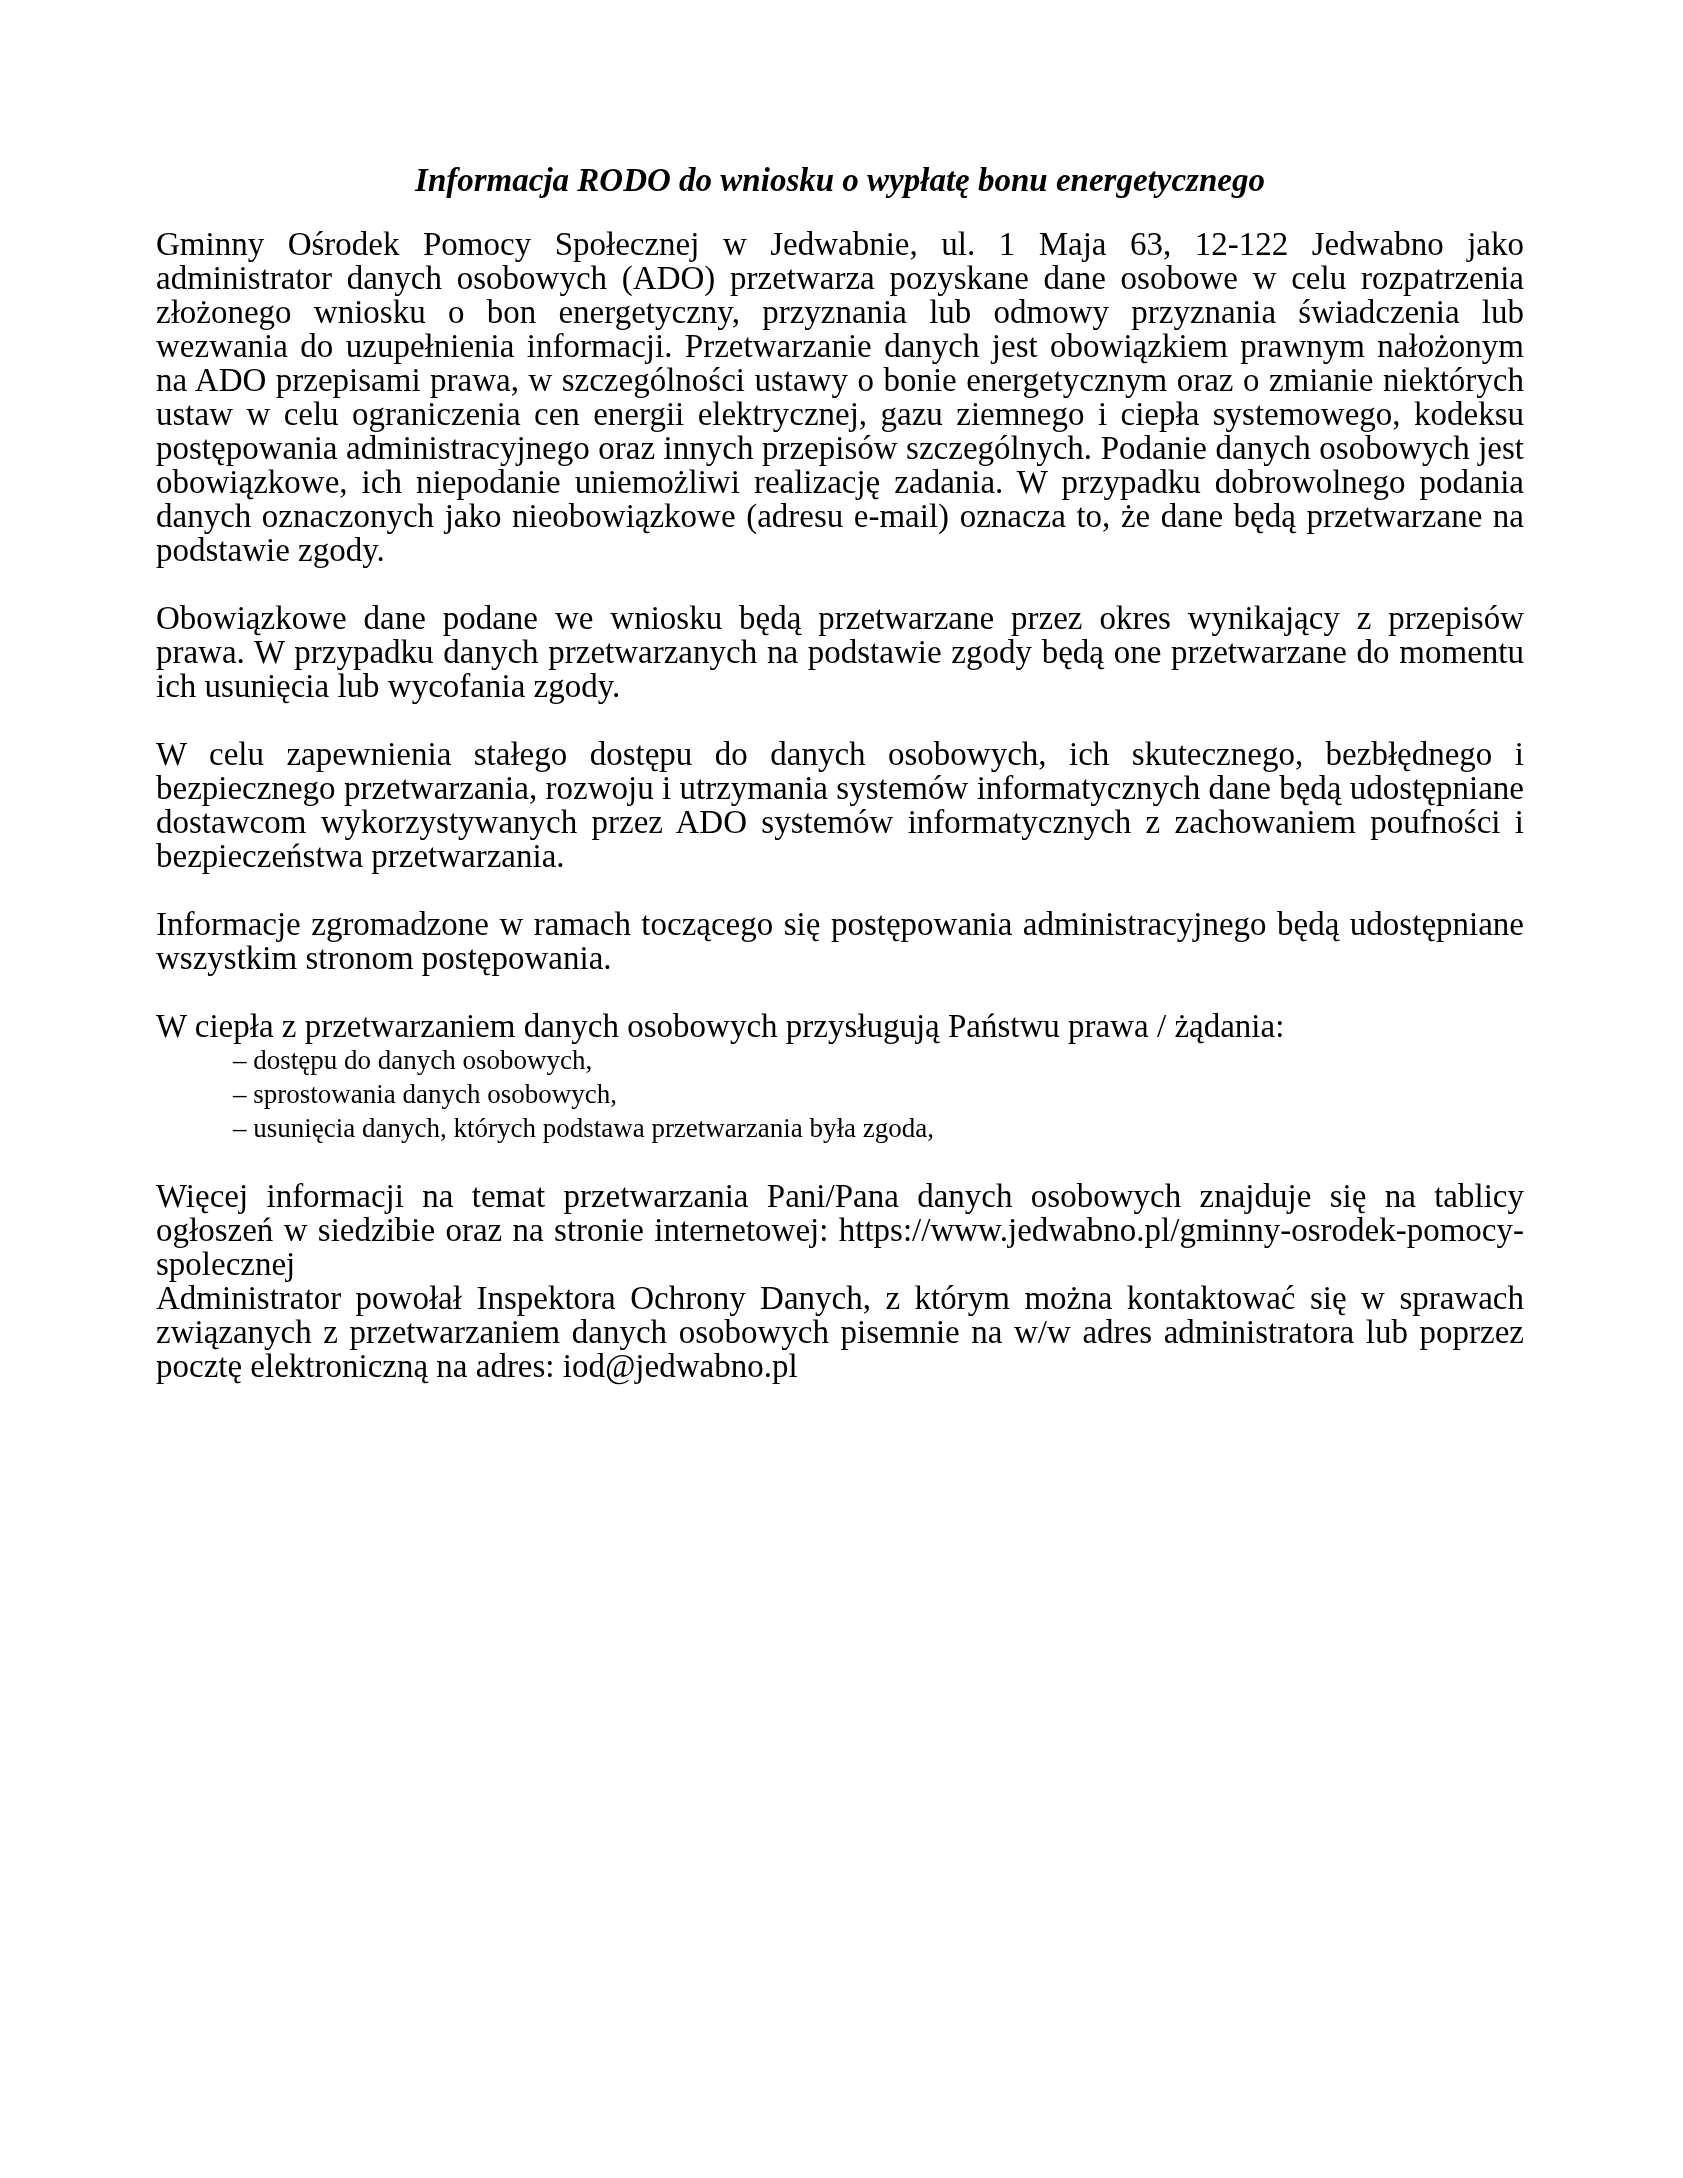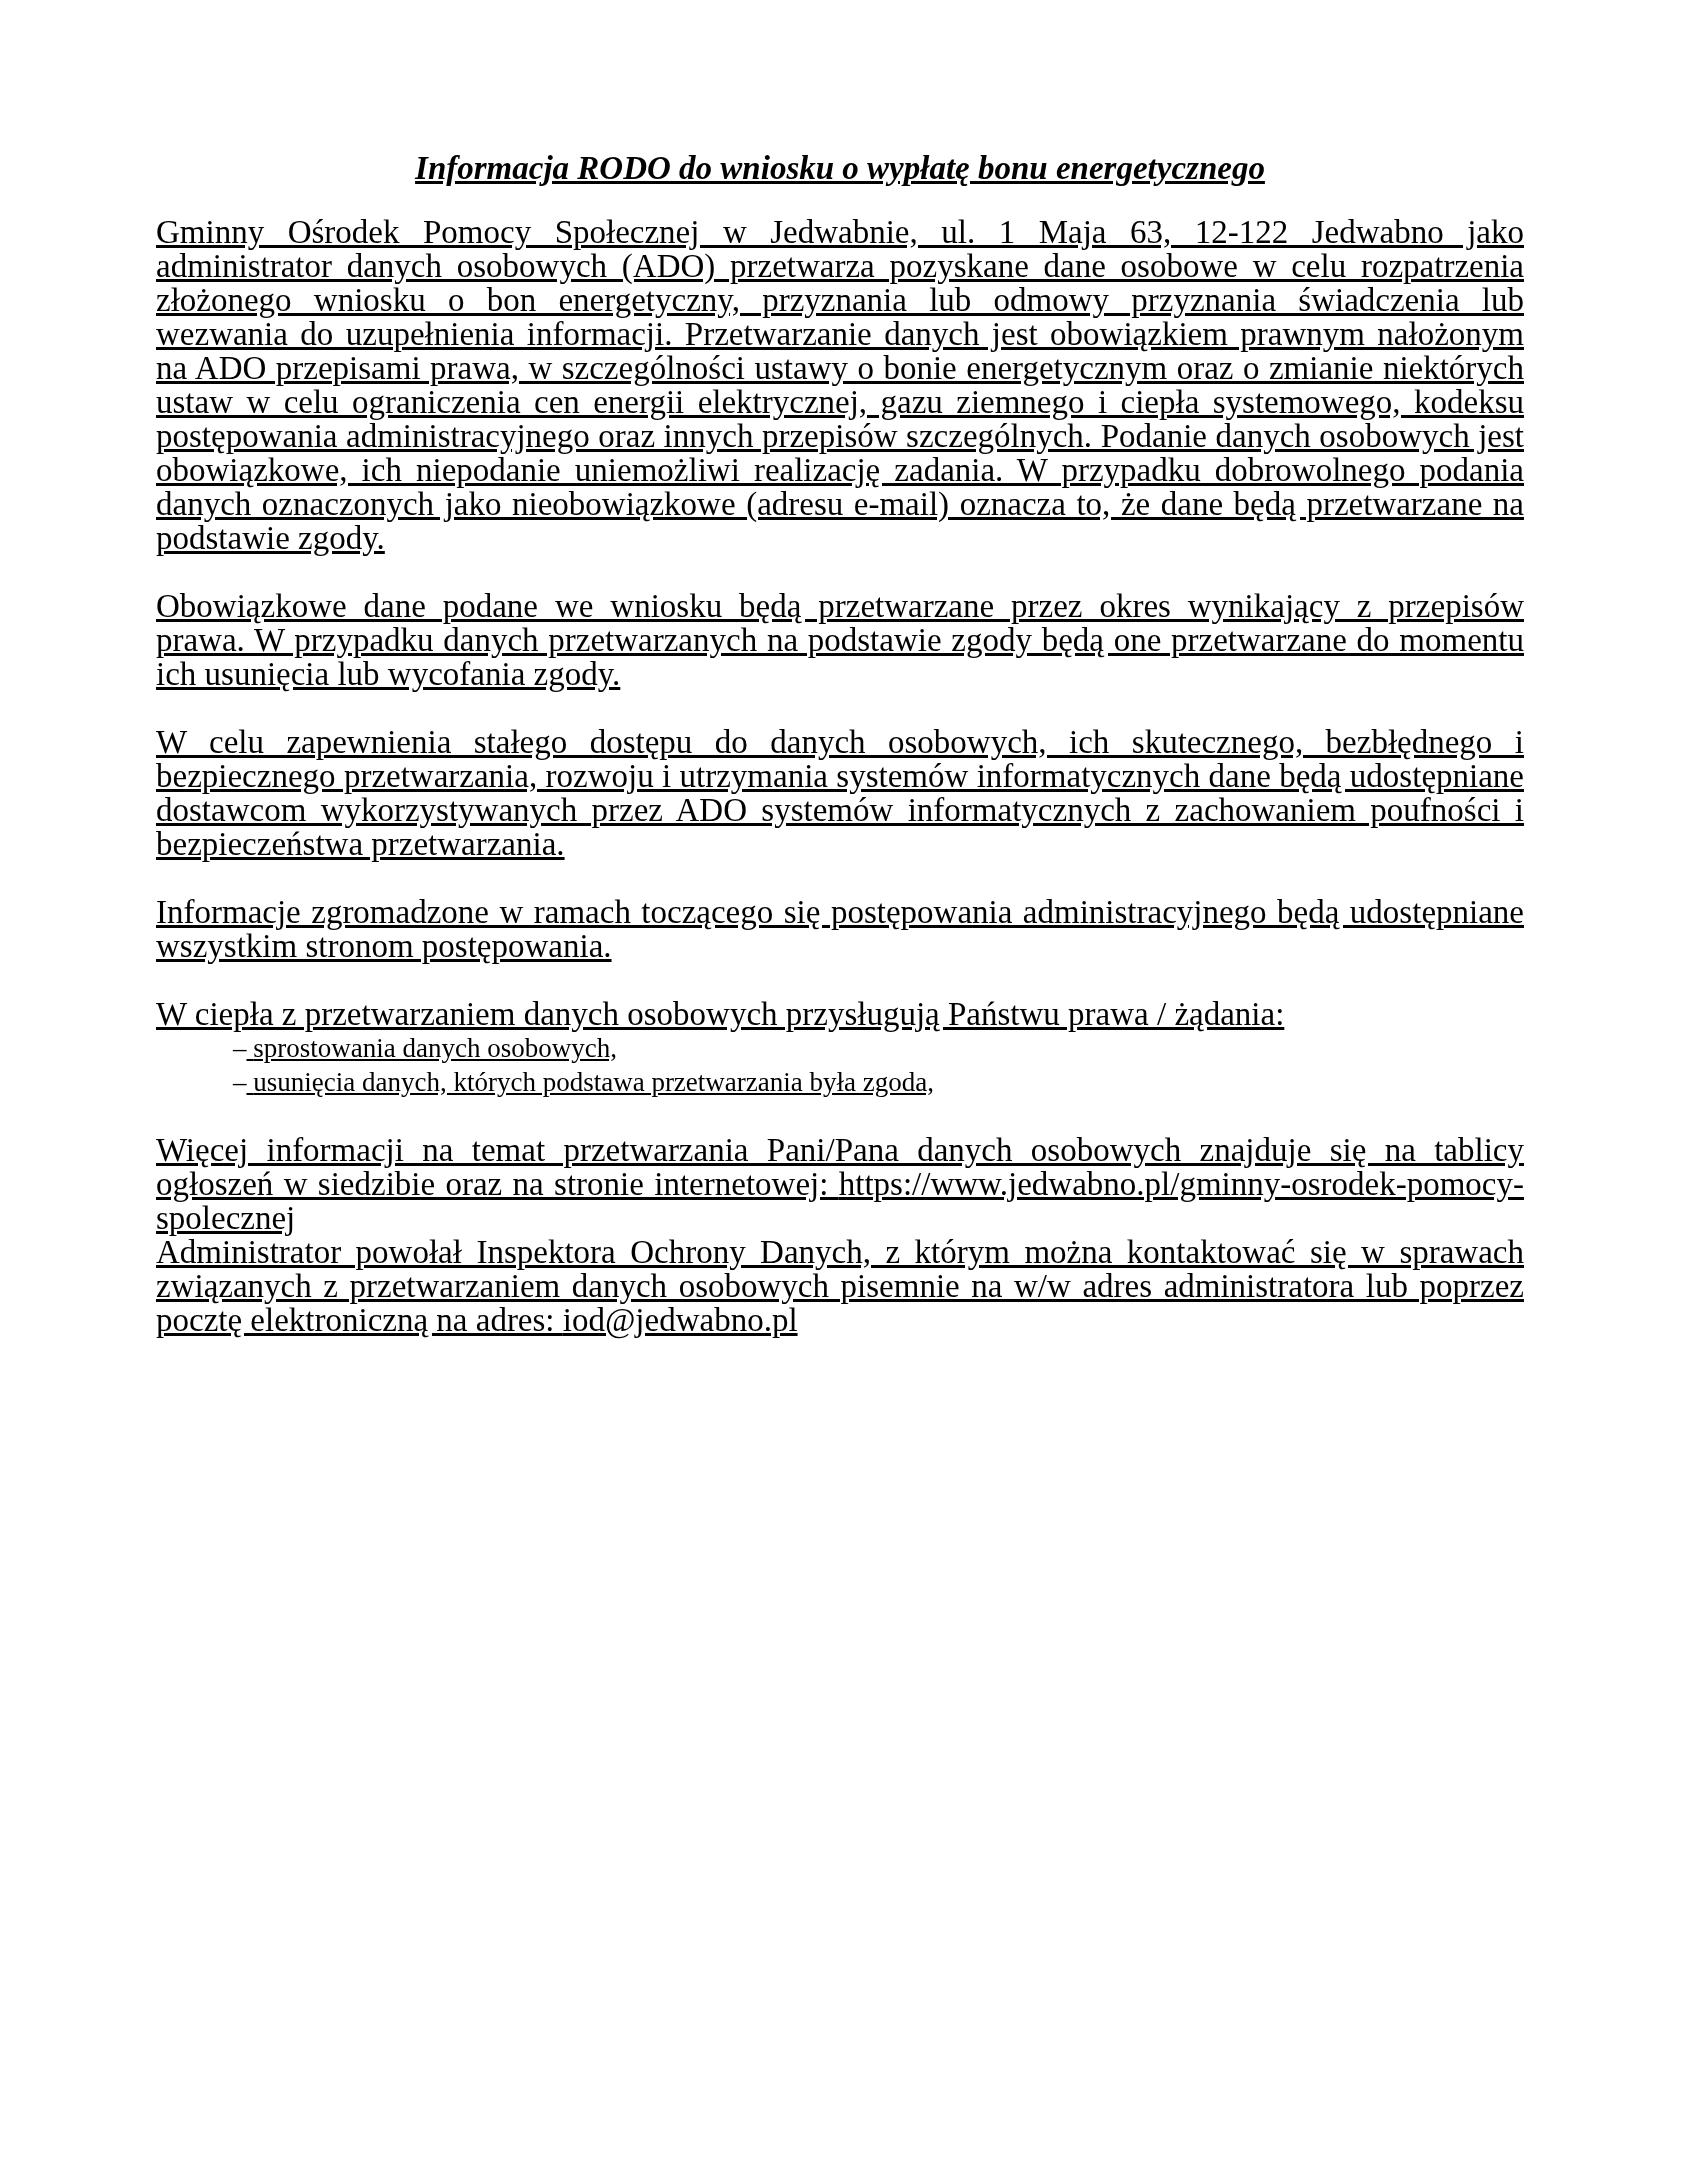--- a/index.html
+++ b/index.html
@@ -11,23 +11,22 @@
     width: 1683px;
     height: 2178px;
     position: relative;
     overflow: hidden;
     font-family: "Liberation Serif", "DejaVu Serif", serif;
     color: #000000;
   }
   .page {
     position: absolute;
     left: 156px;
-    top: 148px;
+    top: 160px;
     width: 1368px;
-    text-decoration: underline;
   }
   .title {
     font-style: italic;
     font-weight: bold;
     font-size: 33px;
     text-align: center;
     margin: 0 0 27px 0;
     line-height: 40px;
     letter-spacing: 0px;
   }
@@ -87,20 +86,24 @@
 
   <p class="para last-line-left">Informacje zgromadzone w ramach toczącego się postępowania administracyjnego będą udostępniane wszystkim stronom postępowania.</p>
 
   <div class="gap"></div>
 
   <p class="para last-line-left">W ciepła z przetwarzaniem danych osobowych przysługują Państwu prawa / żądania:</p>
 
   <ul class="list">
     <li>
       <span class="dash">–</span>
+      <span>dostępu do danych osobowych,</span>
+    </li>
+    <li>
+      <span class="dash">–</span>
       <span>sprostowania danych osobowych,</span>
     </li>
     <li>
       <span class="dash">–</span>
       <span>usunięcia danych, których podstawa przetwarzania była zgoda,</span>
     </li>
   </ul>
 
   <div class="gap"></div>
 

